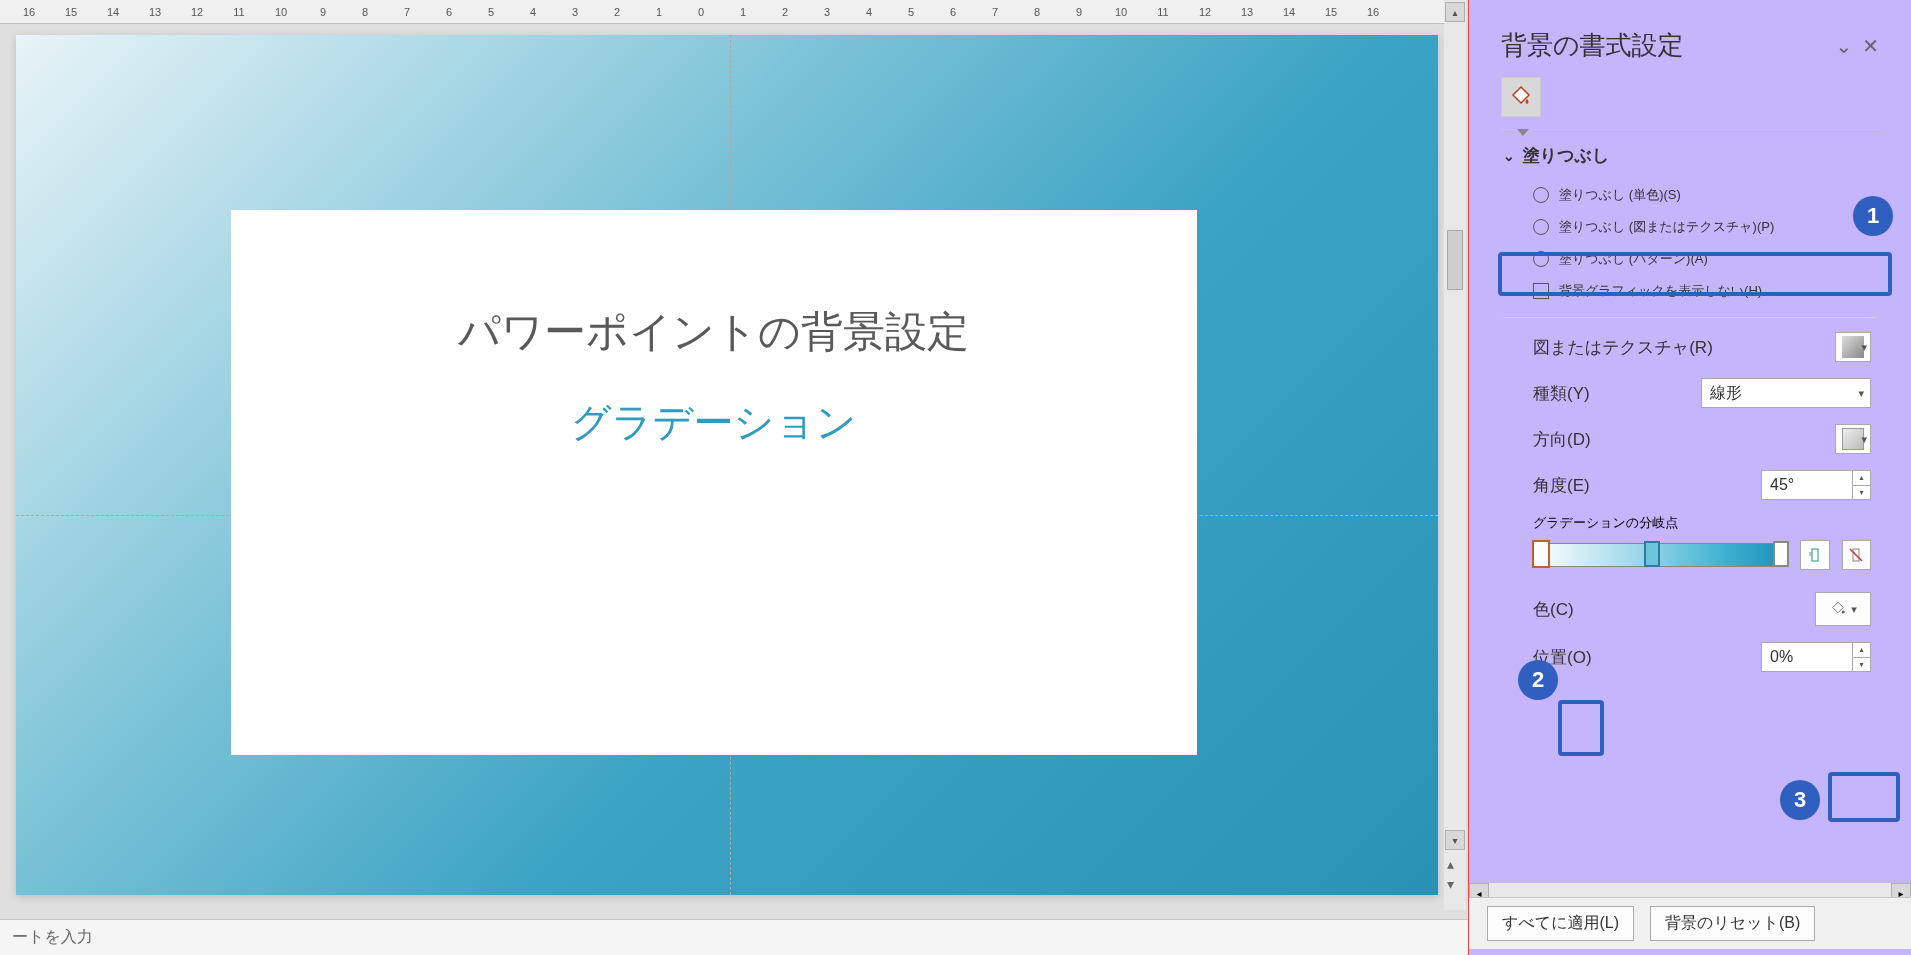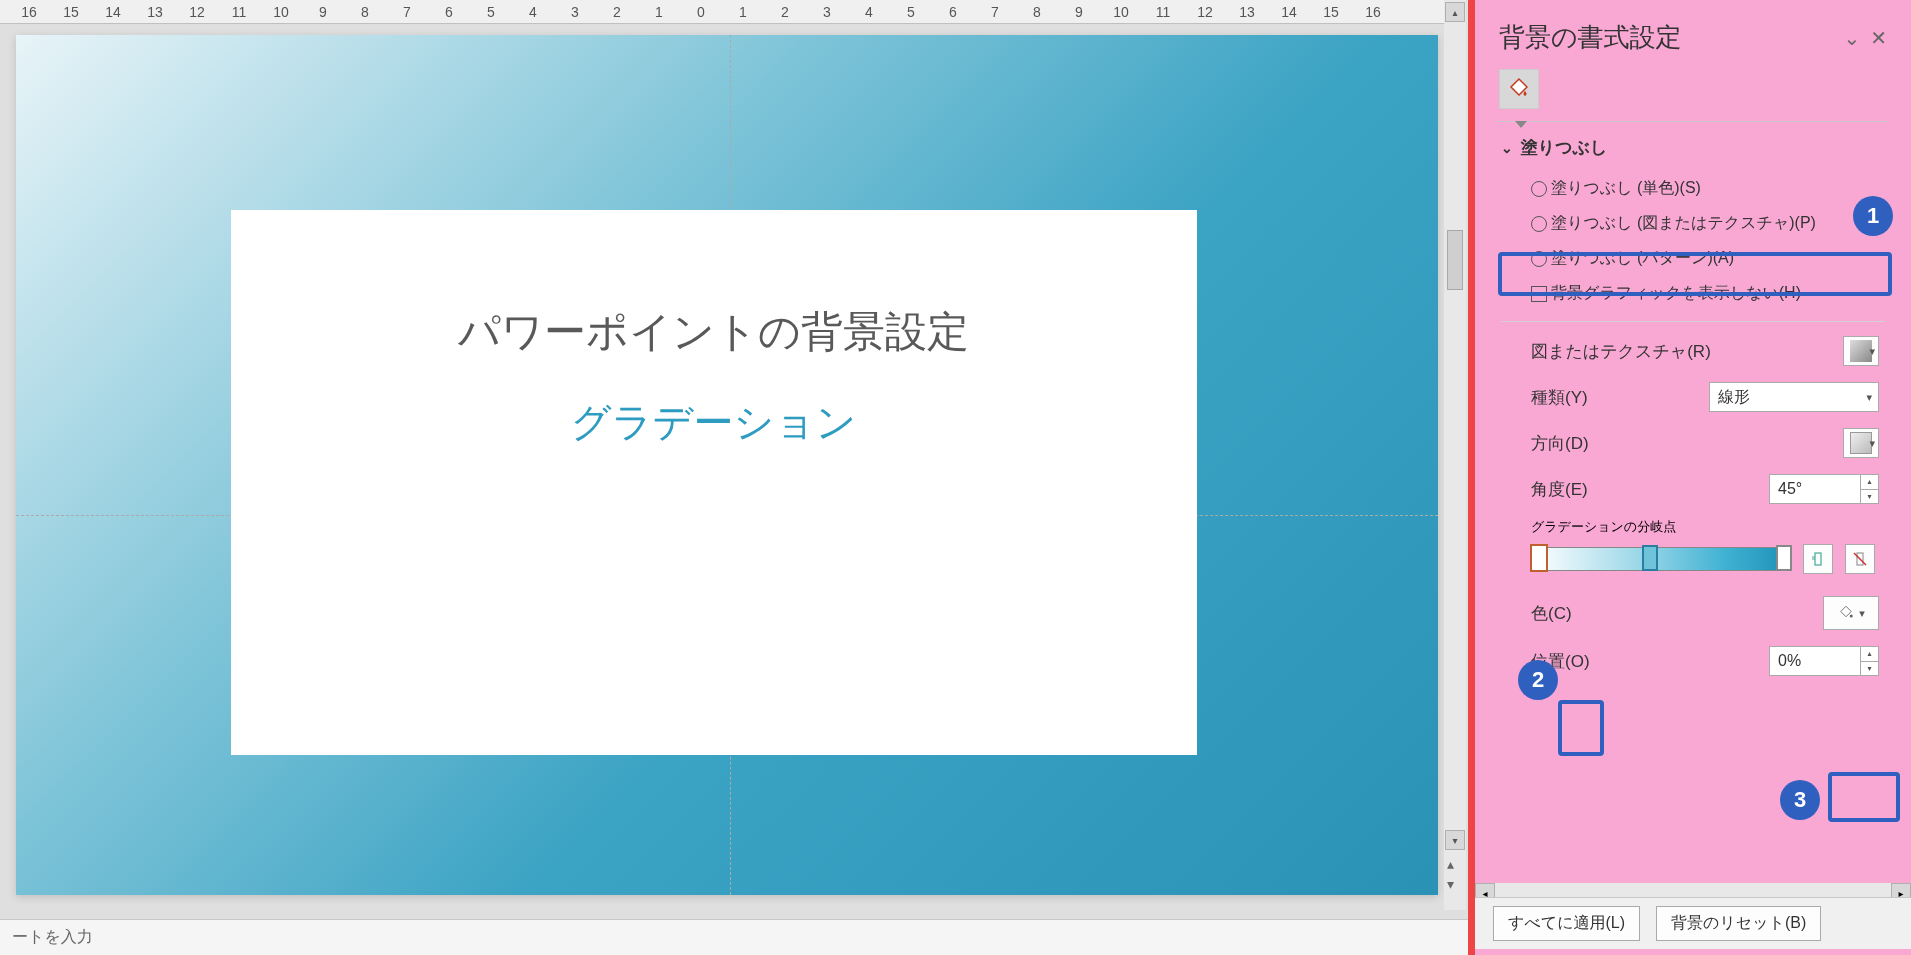--- a/index.html
+++ b/index.html
@@ -1,19 +1,19 @@
 <!DOCTYPE html>
 <html><head>
 <meta charset="utf-8">
 <style>
 * { margin: 0; padding: 0; box-sizing: border-box; font-family: "Yu Gothic UI", "Meiryo", sans-serif; }
 body { background: #dfdfdf; overflow: hidden; width: 1911px; height: 955px; position: relative; }
 
 
-.ruler { position: absolute; top: 0; left: 0; width: 1444px; height: 24px; background: #f0f0f0; border-bottom: 1px solid #c0c0c0; display: flex; align-items: center; font-size: 14px; color: #555; padding: 0 8px; }
+.ruler { position: absolute; top: 0; left: 0; width: 1444px; height: 24px; background: #f0f0f0; border-bottom: 1px solid #c0c0c0; display: flex; align-items: center; font-size: 11px; color: #555; padding: 0 8px; }
 .ruler-tick { width: 42px; text-align: center; flex-shrink: 0; }
 
 
 .slide-area { position: absolute; top: 35px; left: 16px; width: 1422px; height: 860px; background: linear-gradient(135deg, #e8f4f8 0%, #7ec4d8 35%, #3ba3c4 60%, #2a92b5 100%); box-shadow: 0 2px 8px rgba(0,0,0,0.15); }
 .slide-inner { position: absolute; top: 175px; left: 215px; width: 966px; height: 545px; background: #fff; }
 .slide-title-box { position: absolute; top: 64px; left: 95px; width: 775px; height: 310px; background: #fff; }
 .slide-title-box .t1 { text-align: center; font-size: 42px; color: #595959; margin-top: 30px; }
 .slide-title-box .t2 { text-align: center; font-size: 40px; color: #2e9cc0; margin-top: 35px; font-weight: 500; }
 
 
@@ -22,39 +22,39 @@
 
 
 .vscroll { position: absolute; top: 0; left: 1444px; width: 22px; height: 910px; background: #e8e8e8; }
 .vscroll .up { width: 20px; height: 20px; background: #d8d8d8; border: 1px solid #b0b0b0; position: absolute; top: 2px; left: 1px; display:flex;align-items:center;justify-content:center;font-size:10px;color:#555;}
 .vscroll .thumb { width: 16px; height: 60px; background: #cfcfcf; border: 1px solid #a8a8a8; position: absolute; top: 230px; left: 3px; }
 .vscroll .dn { width: 20px; height: 20px; background: #d8d8d8; border: 1px solid #b0b0b0; position: absolute; bottom: 60px; left: 1px; display:flex;align-items:center;justify-content:center;font-size:10px;color:#555;}
 .vscroll .dd1 { position:absolute; bottom:38px; left:3px; font-size:14px; color:#666;}
 .vscroll .dd2 { position:absolute; bottom:18px; left:3px; font-size:14px; color:#666;}
 
 
-.panel { position: absolute; top: 0; left: 1468px; width: 443px; height: 955px; background: #f9a8d4; border-left: 7px solid #ef4444; padding: 4px; }
+.panel { position: absolute; top: 0; left: 1468px; width: 443px; height: 955px; background: #c4b5fd; border-left: 1px solid #ef4444; padding: 12px; }
 .panel-header { padding: 16px 20px 10px 20px; display: flex; align-items: center; justify-content: space-between; }
 .panel-title { font-size: 26px; color: #333; font-weight: 400; }
 .panel-header-buttons { display: flex; gap: 10px; align-items: center; color: #666; }
 .panel-header-buttons span { cursor: pointer; font-size: 20px; }
 
 .panel-icon-row { padding: 4px 20px 8px 20px; }
 .fill-icon { width: 40px; height: 40px; background: #d8d8d8; display: inline-flex; align-items: center; justify-content: center; border: 1px solid #ccc; }
 .fill-icon svg { width: 24px; height: 24px; }
 
 .panel-divider { border-top: 1px solid #c8c8c8; margin: 4px 18px 0 18px; position: relative; }
 .panel-caret { position: absolute; left: 18px; top: -1px; width: 0; height: 0; border-left: 6px solid transparent; border-right: 6px solid transparent; border-top: 7px solid #888; }
 
 .section { padding: 14px 22px 0 22px; }
 .section-head { display: flex; align-items: center; gap: 8px; font-size: 17px; font-weight: 700; color: #333; padding-bottom: 6px; cursor: pointer; }
 .section-head .chev { font-size: 14px; }
 
 .radio-group { padding: 6px 0 0 30px; }
-.radio-row { display: flex; align-items: center; gap: 4px; padding: 7px 0; font-size: 16px; color: #333; }
+.radio-row { display: flex; align-items: center; gap: 10px; padding: 7px 0; font-size: 13px; color: #333; }
 .radio { width: 16px; height: 16px; border: 1.5px solid #555; border-radius: 50%; display: inline-flex; align-items: center; justify-content: center; flex-shrink: 0; }
 .radio.sel { border-color: #c43b1d; border-width: 2px; }
 .radio.sel::after { content: ""; width: 8px; height: 8px; background: #c43b1d; border-radius: 50%; }
 .chk { width: 16px; height: 16px; border: 1.5px solid #555; display: inline-block; flex-shrink: 0; }
 
 .highlight-box-1 { position: absolute; border: 4px solid #2f5fbf; border-radius: 4px; pointer-events: none; }
 
 .prop-row { display: flex; align-items: center; justify-content: space-between; padding: 8px 0; font-size: 17px; color: #333; }
 .prop-label {}
 .dd-btn { width: 36px; height: 30px; background: #fdfdfd; border: 1px solid #aaa; display: flex; align-items: center; justify-content: center; position: relative; }

